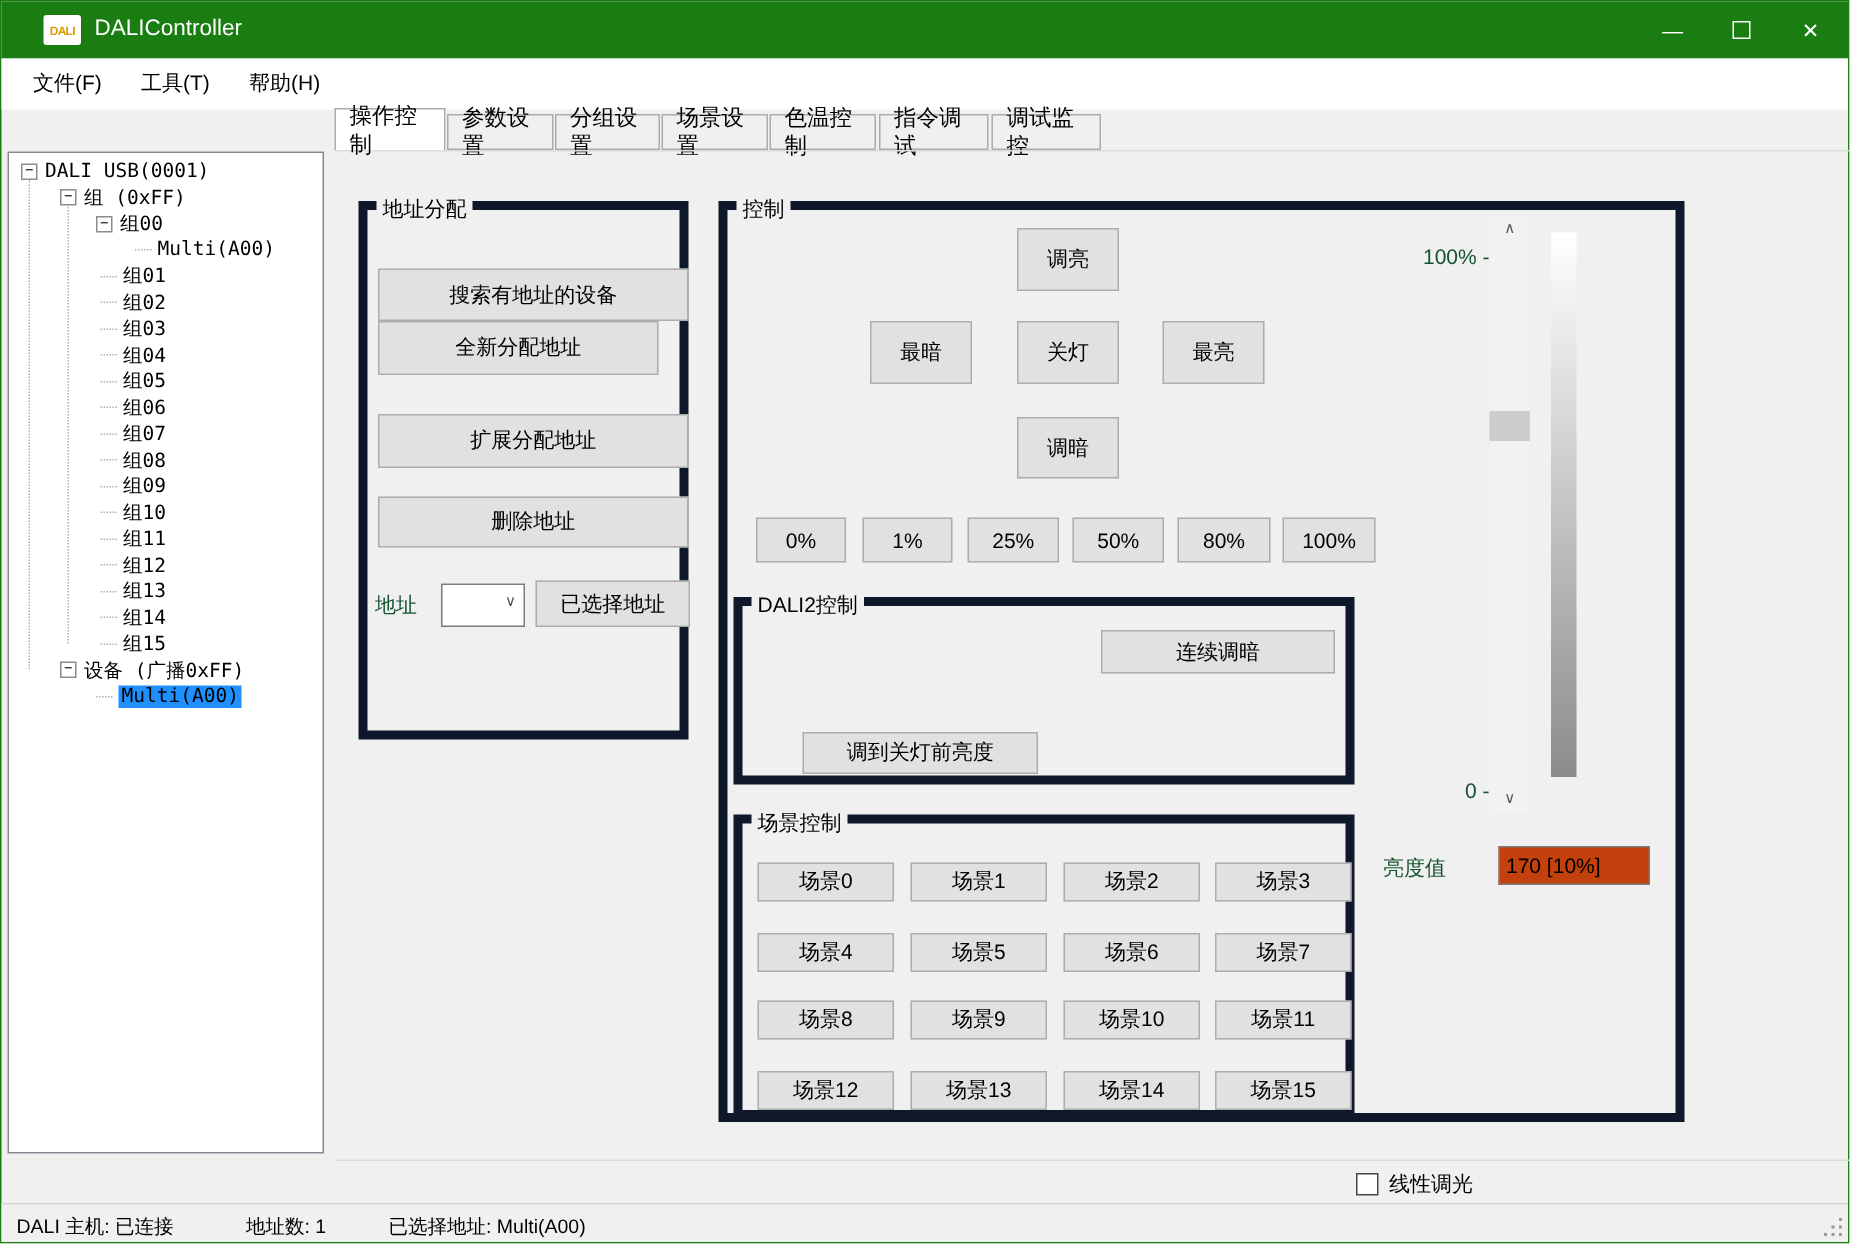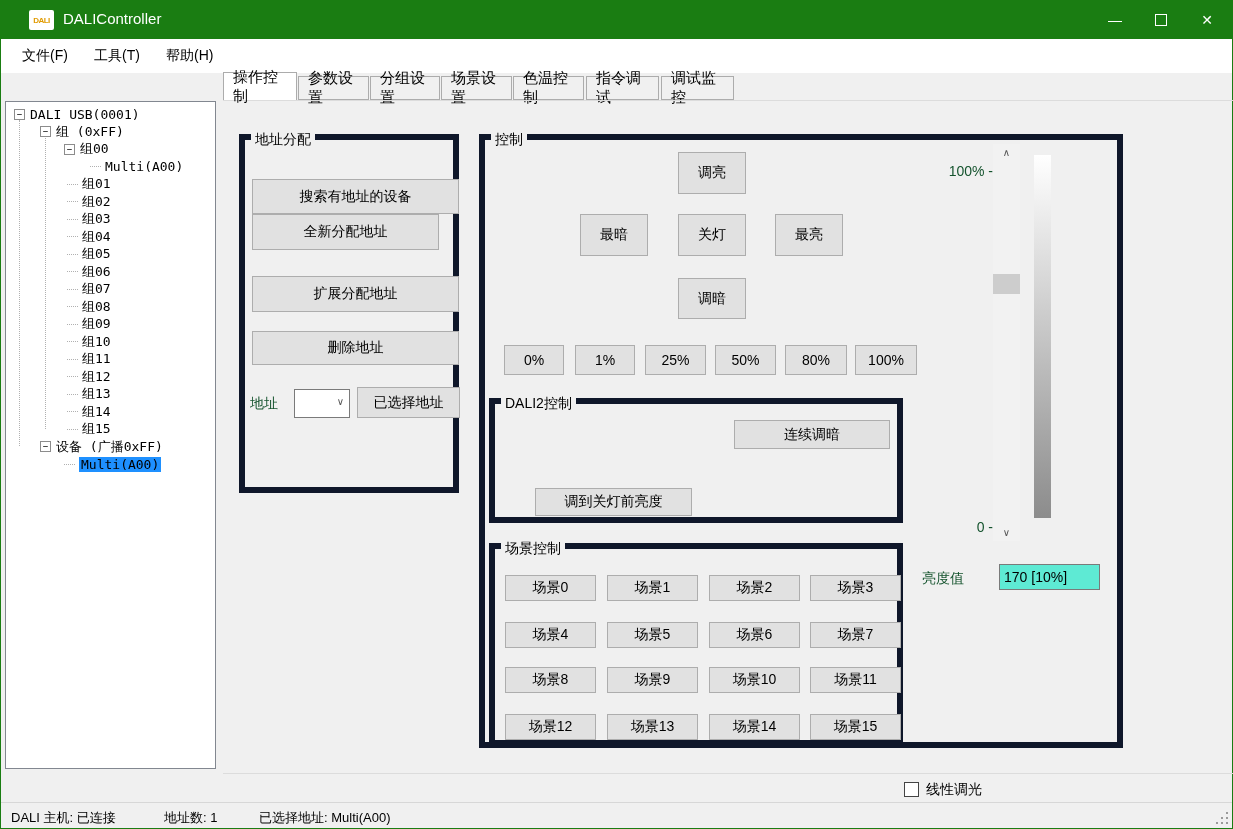--- a/index.html
+++ b/index.html
@@ -52,21 +52,21 @@
     padding:0 4px; font-size:14px; }
 
   
   .btn { position:absolute; background:#e1e1e1; border:1px solid #adadad;
     display:flex; align-items:center; justify-content:center; font-size:14px;
     color:#000; cursor:default; }
   .lbl { position:absolute; font-size:14px; color:#14532d; white-space:nowrap; }
   .combo { position:absolute; background:#fff; border:1px solid #7a7a7a;
     display:flex; align-items:center; font-size:13px; padding-left:4px; }
   .combo .chev { position:absolute; right:5px; top:6px; color:#555; font-size:10px; }
-  .textbox { position:absolute; background:#5eead4; border:1px solid #7a7a7a;
+  .textbox { position:absolute; background:#c2410c; border:1px solid #7a7a7a;
     font-size:14px; display:flex; align-items:center; padding-left:4px; }
 
   
   .vscroll { position:absolute; left:992px; top:143px; width:27px; height:397px;
     background:#f2f2f2; }
   .vs-arrow { position:absolute; left:0; width:27px; height:17px; color:#555;
     font-size:10px; display:flex; align-items:center; justify-content:center; }
   .vs-up { top:0; } .vs-down { bottom:0; }
   .vs-thumb { position:absolute; left:0; top:130px; width:27px; height:20px;
     background:#cdcdcd; }

